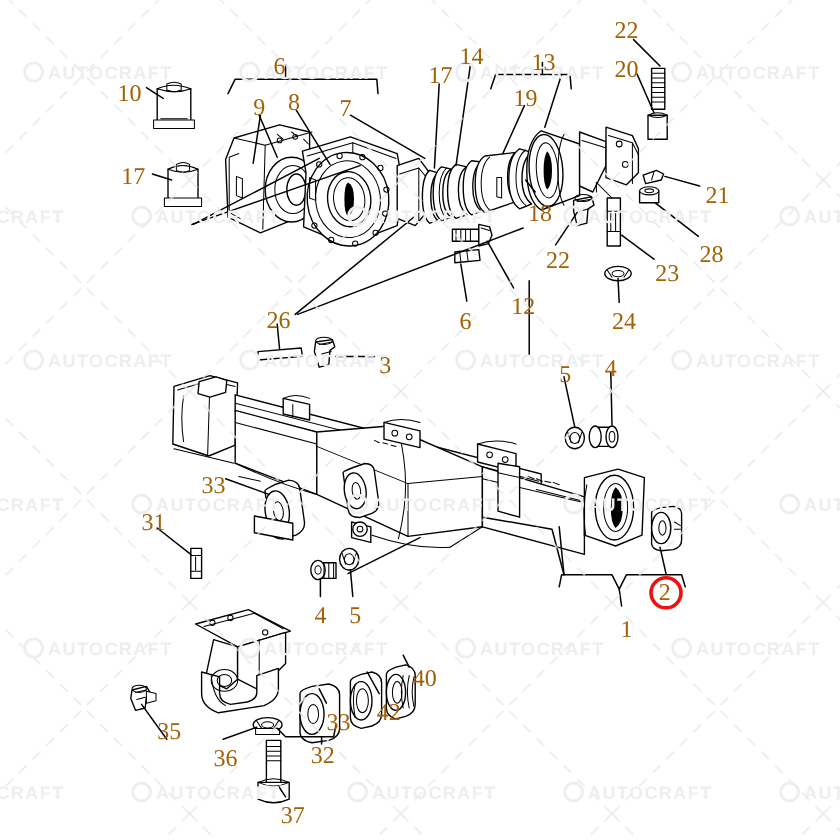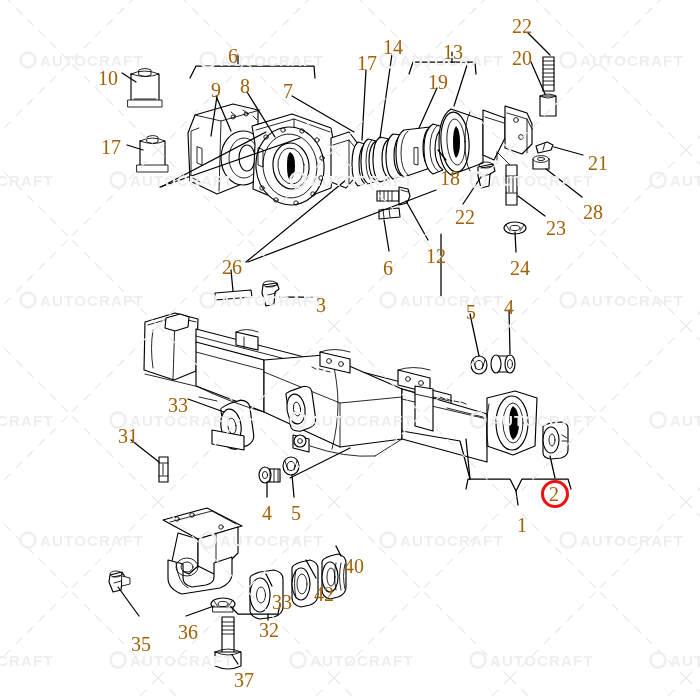--- a/index.html
+++ b/index.html
@@ -531,21 +531,21 @@
       <div class="callout n" style="left: 504px; top: 297px;">4</div>
       <div class="callout n" style="left: 168px; top: 395px;">33</div>
       <div class="callout n" style="left: 118px; top: 426px;">31</div>
       <div class="callout n" style="left: 262px; top: 503px;">4</div>
       <div class="callout n" style="left: 291px; top: 503px;">5</div>
       <div class="callout n" style="left: 344px; top: 556px;">40</div>
       <div class="callout n" style="left: 314px; top: 584px;">42</div>
       <div class="callout n" style="left: 272px; top: 592px;">33</div>
       <div class="callout n" style="left: 259px; top: 620px;">32</div>
       <div class="callout n" style="left: 178px; top: 622px;">36</div>
-      <div class="callout n" style="left: 131px; top: 634px;">35</div>
+      <div class="callout n" style="left: 131px; top: 600px;">35</div>
       <div class="callout n" style="left: 234px; top: 670px;">37</div>
       <div class="callout n" style="left: 517px; top: 515px;">1</div>
       <div class="callout n" style="left: 549px; top: 484px;">2</div>
     </div>
 
   <div id="highlight-ring" style="left: 541px; top: 480px; width: 28px; height: 28px; border-color: rgb(238, 17, 17);"></div>
 
 </div>
 
 </body></html>

